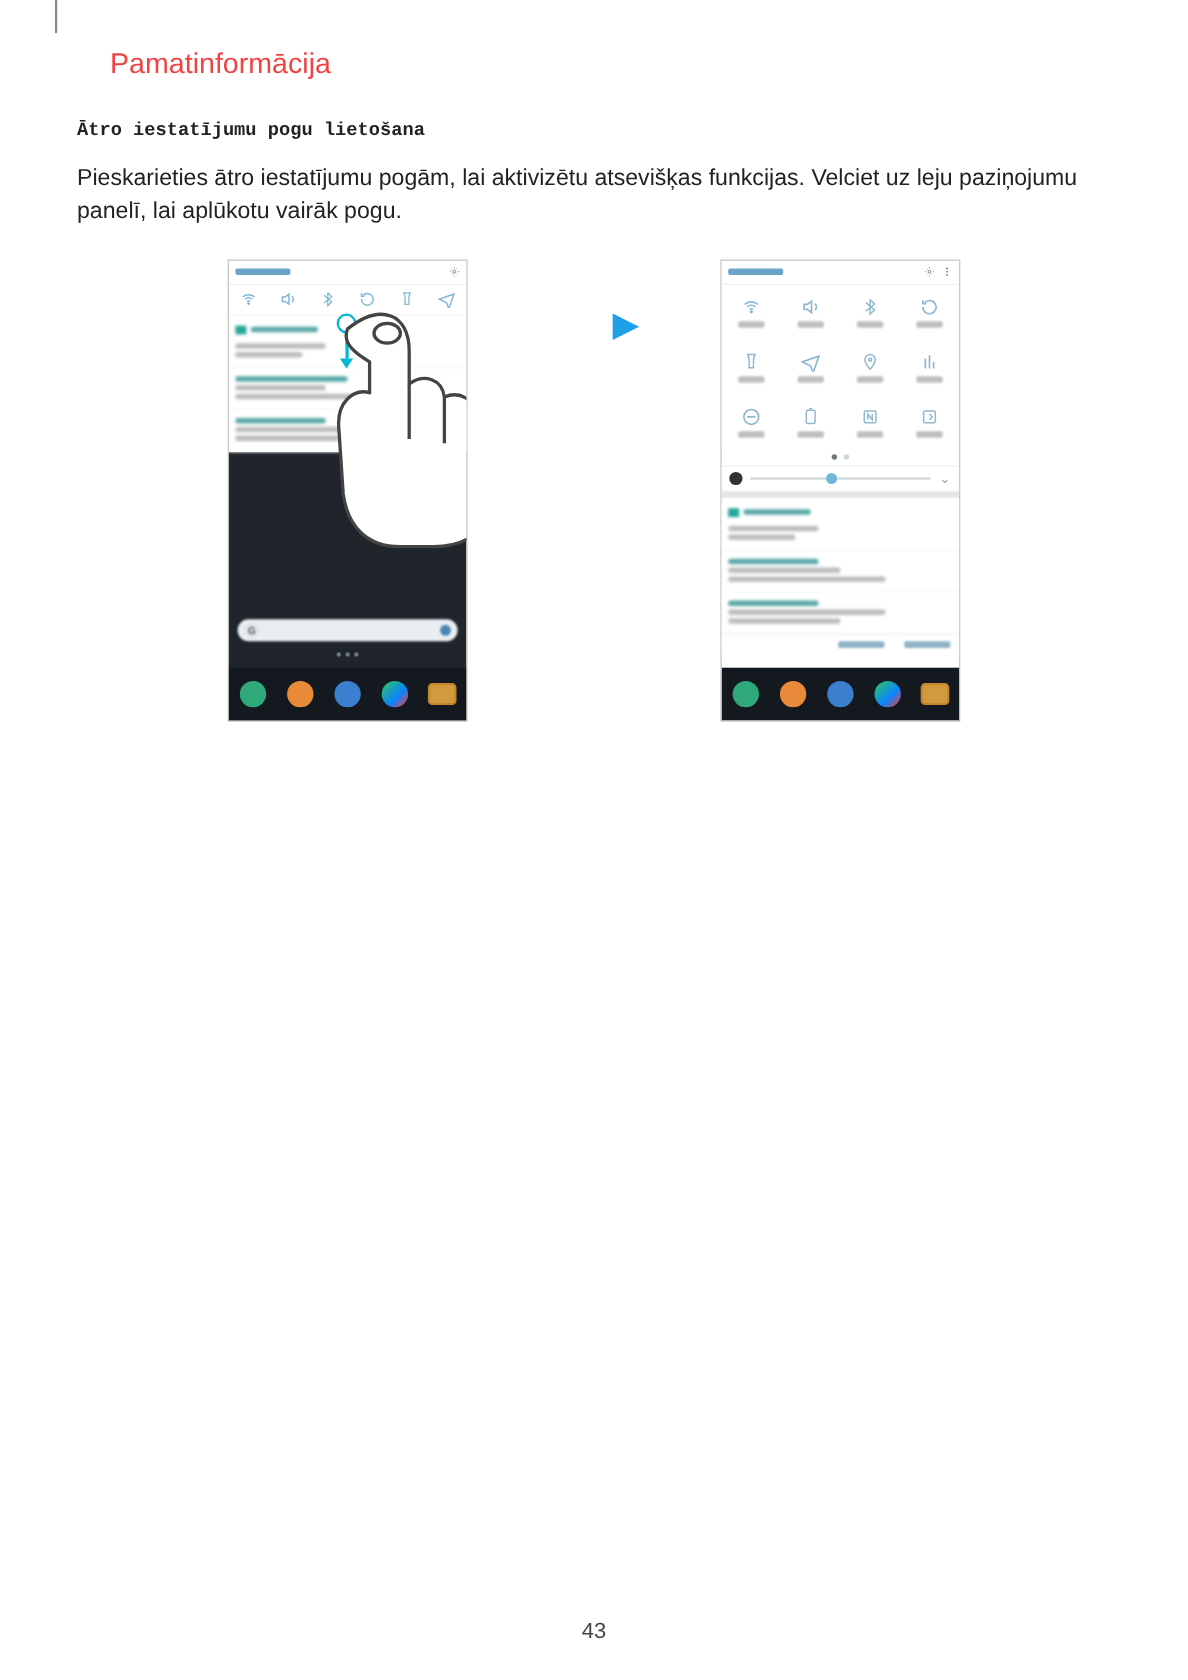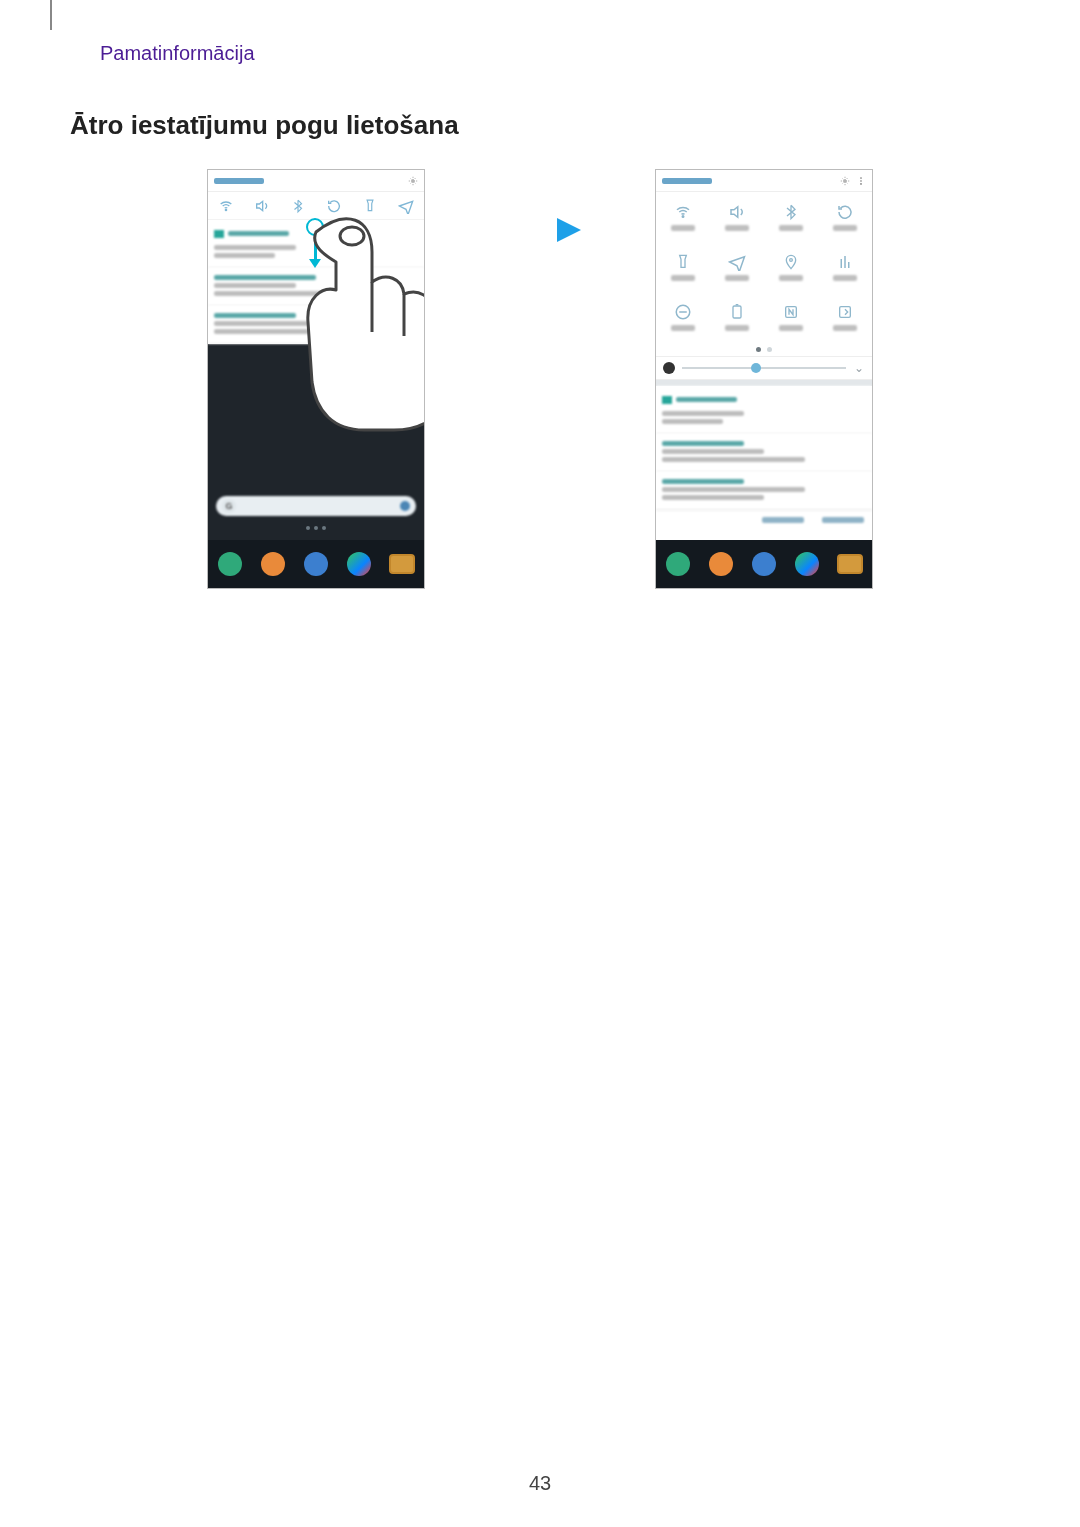--- a/index.html
+++ b/index.html
@@ -16,34 +16,35 @@
     left: 50px;
     top: 0;
     width: 2px;
     height: 30px;
     background: #888;
   }
   .header-label {
     position: absolute;
     left: 100px;
     top: 42px;
-    color: #4c1d95;
-    font-size: 20px;
+    color: #ef4444;
+    font-size: 26px;
   }
   .content {
     position: absolute;
     left: 70px;
     right: 70px;
     top: 110px;
   }
   .section-title {
-    font-size: 26px;
+    font-size: 17px;
     font-weight: bold;
     color: #222;
     margin-bottom: 18px;
+    font-family: Liberation Mono, monospace;
   }
   .para {
     font-size: 21px;
     line-height: 1.45;
     color: #222;
     margin-bottom: 14px;
   }
   .bold { font-weight: bold; }
 
   
@@ -189,20 +190,21 @@
   }
 </style>
 </head>
 <body>
 
 <div class="page-rule"></div>
 <div class="header-label">Pamatinformācija</div>
 
 <div class="content">
   <h2 class="section-title">Ātro iestatījumu pogu lietošana</h2>
+  <p class="para">Pieskarieties ātro iestatījumu pogām, lai aktivizētu atsevišķas funkcijas. Velciet uz leju paziņojumu panelī, lai aplūkotu vairāk pogu.</p>
 
   <div class="illus-row">
 
     <div class="phone">
       <div class="status-bar">
         <div class="status-left"></div>
         <div class="status-icons">
           <svg class="gear-mini" viewBox="0 0 24 24" fill="none" stroke="#777" stroke-width="2">
               <circle cx="12" cy="12" r="3"></circle>
               <path d="M12 2v2m0 16v2m10-10h-2M4 12H2m15.5-6.5l-1.4 1.4M7.9 16.1l-1.4 1.4m0-11l1.4 1.4m8.2 8.2l1.4 1.4"></path>

